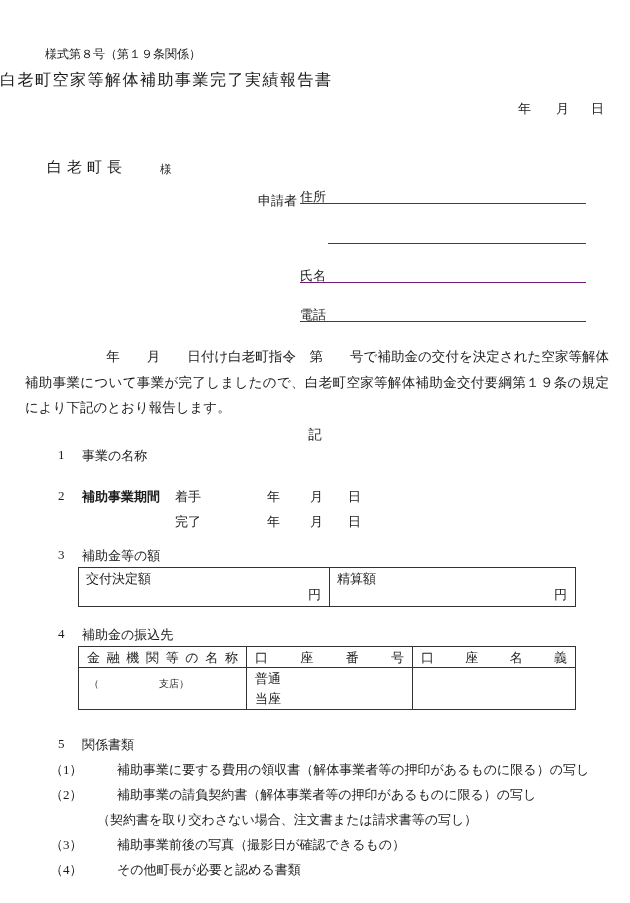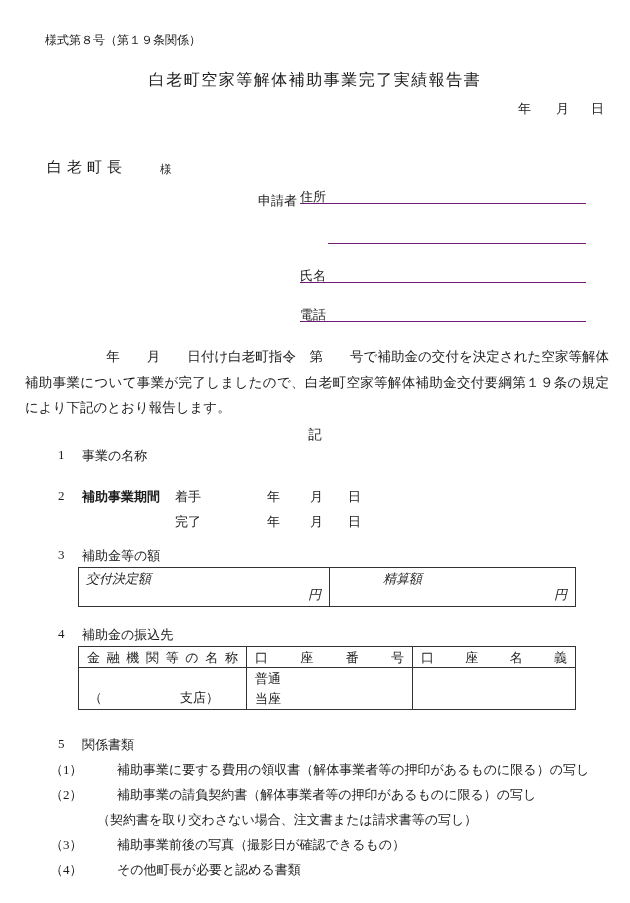--- a/index.html
+++ b/index.html
@@ -4,22 +4,22 @@
 <style>
   * { margin:0; padding:0; box-sizing:border-box; }
   html,body { width:630px; height:903px; background:#fff; }
   .page {
     position:relative; width:630px; height:903px; background:#ffffff;
     font-family:"Liberation Serif","DejaVu Serif",serif;
     color:#1c1c1c; overflow:hidden;
   }
   .abs { position:absolute; white-space:nowrap; }
 
-  .form-number { left:45px; top:32px; font-size:12px;text-align:right; }
-  .doc-title { left:0; right:0; top:70px; text-align:center; font-size:16px; letter-spacing:1.5px; }
+  .form-number { left:45px; top:46px; font-size:12px;text-align:right; }
+  .doc-title { left:0; right:0; top:70px; text-align:left; font-size:16px; letter-spacing:1.5px; }
   .date-y { left:518px; top:100px; font-size:13px; }
   .date-m { left:556px; top:100px; font-size:13px; }
   .date-d { left:591px; top:100px; font-size:13px; }
 
   .addressee { left:47px; top:158px; font-size:15px; letter-spacing:5px; }
   .honorific { left:160px; top:162px; font-size:11.5px; }
 
   .applicant-label { left:258px; top:192px; font-size:13px; }
   .fill-line {
     position:absolute; font-size:13px; line-height:14px; height:14px;
@@ -42,45 +42,45 @@
   .n2 { left:58px; top:488px; } .l2 { left:82px; top:488px;font-weight:bold; }
   .start-label { left:175px; top:488px; font-size:13px; }
   .end-label   { left:175px; top:513px; font-size:13px; }
   .ymd { font-size:13px; }
   .y1 { left:267px; top:488px; } .m1 { left:310px; top:488px; } .d1 { left:348px; top:488px; }
   .y2 { left:267px; top:513px; } .m2 { left:310px; top:513px; } .d2 { left:348px; top:513px; }
 
   .n3 { left:58px; top:547px; } .l3 { left:82px; top:547px; }
   .amount-table {
     position:absolute; left:78px; top:567px; width:498px; height:40px;
-    border:1px solid #333; display:flex;font-style:italic;
+    border:1px solid #333; display:flex;
   }
   .amount-cell { position:relative; height:100%; }
   .amount-cell.c1 { width:251px; border-right:1px solid #333; }
-  .amount-cell.c2 { flex:1;margin-left:46px; }
+  .amount-cell.c2 { flex:1; }
   .amount-head { position:absolute; left:7px; top:2px; font-size:13px; }
   .amount-unit { position:absolute; right:8px; bottom:2px; font-size:13px; }
 
   .n4 { left:58px; top:626px; } .l4 { left:82px; top:626px; }
   .bank-table {
     position:absolute; left:78px; top:646px; width:498px; height:64px;
     border:1px solid #333; display:flex; flex-direction:column;
   }
   .bank-row { display:flex; width:100%; }
   .bank-row.head { height:21px; border-bottom:1px solid #333; }
   .bank-row.body { flex:1; }
   .bank-c { position:relative; }
   .bank-c.c1 { width:168px; border-right:1px solid #333; }
   .bank-c.c2 { width:166px; border-right:1px solid #333; }
   .bank-c.c3 { flex:1; }
   .bank-head-text {
     display:block; padding:2px 8px 0 8px; font-size:13px;
     text-align:justify; text-align-last:justify; text-justify:inter-ideograph;
   }
-  .branch-text { position:absolute; left:10px; bottom:2px; font-size:13px; }
+  .branch-text { position:absolute; left:10px; bottom:18px; font-size:10px; }
   .acct-types { padding:1px 0 0 8px; font-size:13px; line-height:20px; }
 
   .n5 { left:58px; top:736px; } .l5 { left:82px; top:736px; }
   .doc-num { font-size:13px; }
   .doc-text { font-size:13px; }
   .dn1 { left:50px; top:761px; } .dt1 { left:117px; top:761px; }
   .dn2 { left:50px; top:786px; } .dt2 { left:117px; top:786px; }
   .dt3 { left:97px;  top:811px; }
   .dn4 { left:50px; top:836px; } .dt4 { left:117px; top:836px; }
   .dn5 { left:50px; top:861px; } .dt5 { left:117px; top:861px; }

